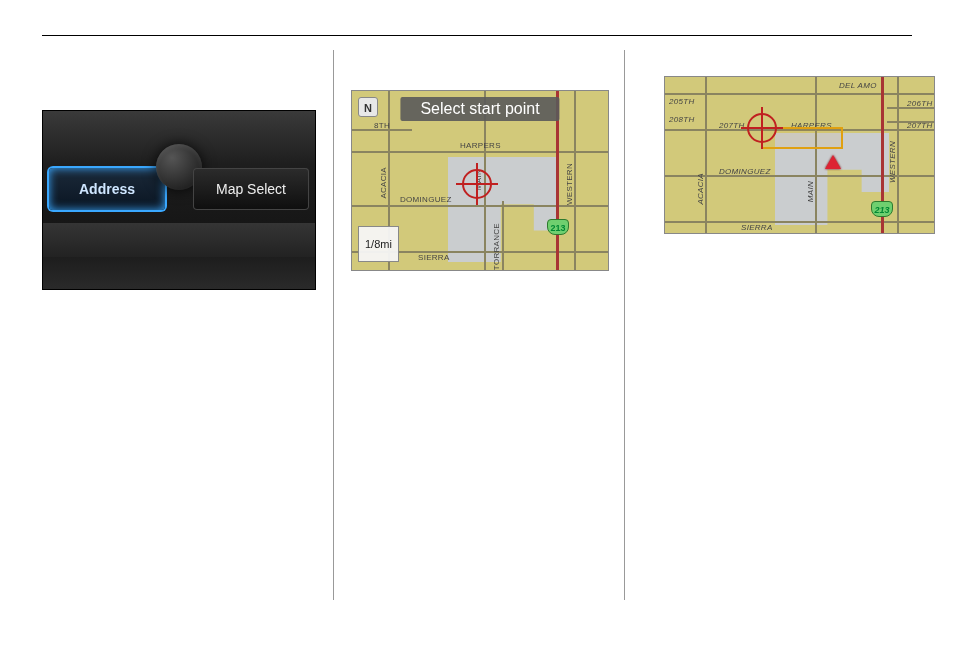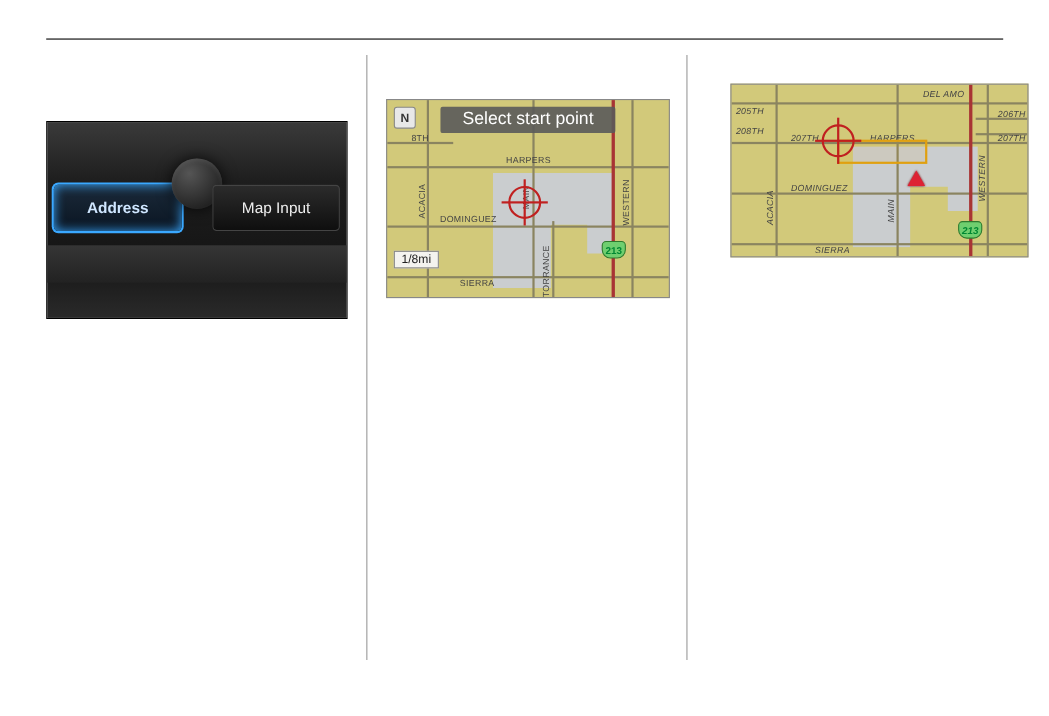--- a/index.html
+++ b/index.html
@@ -20,21 +20,21 @@
   .knob { position: absolute; left: 50%; top: 50%; transform: translate(-50%,-50%); width: 46px; height: 46px; border-radius: 50%; background: radial-gradient(circle at 35% 30%, #555, #111); box-shadow: 0 0 14px rgba(0,0,0,.8), inset 0 2px 4px rgba(255,255,255,.1); }
   .opt-btn { position: absolute; top: 44px; height: 42px; width: 116px; background: linear-gradient(#2c2c2c,#0e0e0e); border-radius: 4px; color:#eee; font-size: 14px; text-align: center; line-height: 42px; box-shadow: inset 0 0 0 1px #444; margin-top: 13px; }
   .opt-left { left: 6px; color:#cfe6ff; background: linear-gradient(#1b2a3a,#0a1522); box-shadow: 0 0 0 2px #3aa8ff, 0 0 10px #3aa8ff inset; font-weight: bold; }
   .opt-right { right: 6px; }
   .device-bottom { height: 34px; background: linear-gradient(#353535,#222); }
 
   
   .map { position: absolute; background: #d2c97a; border: 1px solid #888; overflow: hidden; }
   .map-header { position:absolute; top:6px; left:50%; transform:translateX(-50%); background:rgba(90,90,90,.9); color:#fff; font-size:16px; padding:3px 20px; border-radius:2px; white-space: nowrap; }
   .north-badge { position:absolute; top:6px; left:6px; width:20px; height:20px; background:#e8e8e8; border:1px solid #888; border-radius:3px; text-align:center; font-size:11px; font-weight:bold; line-height:20px; color:#333; }
-  .scale-badge { position:absolute; bottom:26px; left:6px; background:rgba(245,245,245,.95); border:1px solid #888; font-size:11px; padding:1px 6px; color:#222; }
+  .scale-badge { position:absolute; bottom:8px; left:6px; background:rgba(245,245,245,.95); border:1px solid #888; font-size:11px; padding:11px 6px; color:#222; }
   .road { position:absolute; background:#8a8460; }
   .road-label { position:absolute; font-size:8px; color:#444; white-space:nowrap; background: transparent; letter-spacing: .3px; }
   .road-label.v { writing-mode: vertical-rl; transform: rotate(180deg); }
   .highway { position:absolute; width:3px; background:#a83434; }
   .highway-shield { position:absolute; width:22px; height:16px; background:#6fcf6f; border:1px solid #2e7a2e; border-radius:4px 4px 8px 8px; font-size:9px; text-align:center; line-height:16px; color:#083; font-weight:bold; }
   .park-zone { position:absolute; background:#c9cdd4; opacity:.95; }
   .crosshair { position:absolute; width:30px; height:30px; }
   .crosshair::before, .crosshair::after { content:""; position:absolute; background:transparent; }
   .crosshair-ring { position:absolute; inset:0; border:2px solid #c02020; border-radius:50%; }
   .crosshair-h { position:absolute; left:-6px; right:-6px; top:50%; height:2px; margin-top:-1px; background:#c02020; }
@@ -51,21 +51,21 @@
 <body>
 
 <div class="page-rule"></div>
 <div class="col-sep-1"></div>
 <div class="col-sep-2"></div>
 
 <div class="device-ui">
   <div class="device-mid">
     <div class="opt-btn opt-left">Address</div>
     <div class="knob"></div>
-    <div class="opt-btn opt-right">Map Input</div>
+    <div class="opt-btn opt-right">Map Select</div>
   </div>
   <div class="device-bottom"></div>
 </div>
 
 <div class="map map1">
 
   <div class="park-zone" style="left:96px; top:66px; width:110px; height:105px; clip-path: polygon(0 0, 100% 0, 100% 70%, 78% 70%, 78% 45%, 48% 45%, 48% 100%, 0 100%);"></div>
 
   <div class="road" style="left:0; right:0; top:60px; height:2px;"></div>
   <div class="road" style="left:0; right:0; top:114px; height:2px;"></div>

